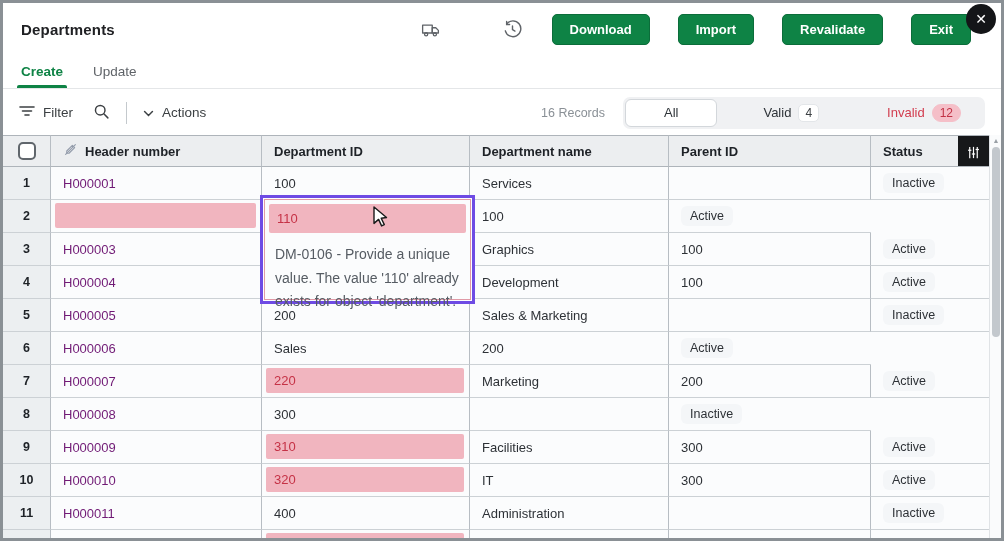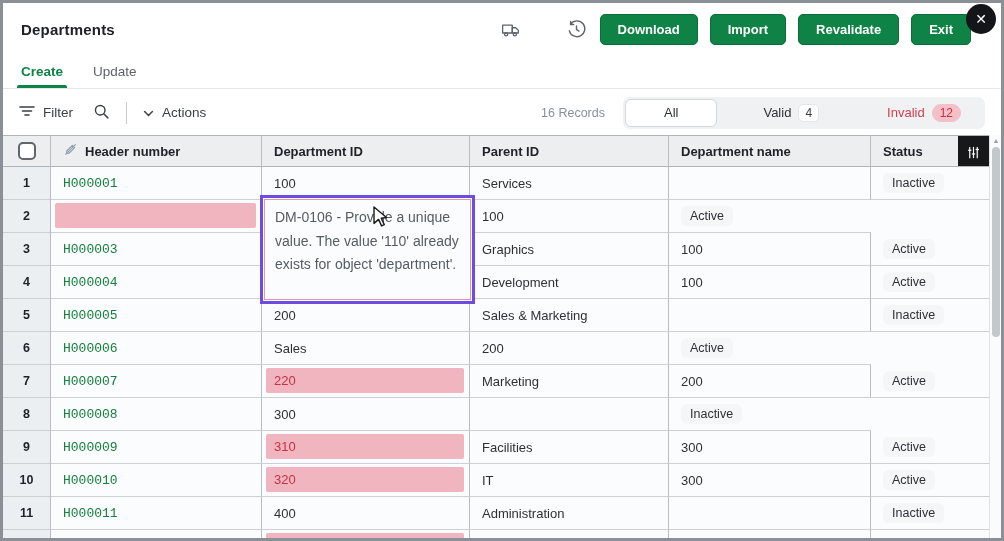--- a/index.html
+++ b/index.html
@@ -3,21 +3,21 @@
 <meta charset="utf-8">
 <style>
   * { margin:0; padding:0; box-sizing:border-box; }
   html,body { width:1004px; height:541px; }
   body { font-family:"Liberation Sans", sans-serif; background:#fff; }
   .window { position:relative; width:1004px; height:541px; border:3px solid #8a9095; background:#fff; overflow:hidden; }
 
   
   .hdr { position:absolute; left:0; top:0; right:0; height:52px; display:flex; align-items:center; padding:0 16px 0 18px; }
   .hdr-title { font-size:15px; font-weight:600; color:#202124; letter-spacing:.2px; }
-  .hdr-right { margin-left:auto; display:flex; align-items:center; gap:12px; padding-right:14px; }
+  .hdr-right { margin-left:auto; display:flex; align-items:center; gap:28px; padding-right:14px; }
   .hdr-ico { width:22px; height:22px; display:flex; align-items:center; justify-content:center; cursor:pointer; }
   .hdr-ico + .hdr-ico { margin-left:22px; }
   .hdr-ico:first-child { margin-right:10px; }
   .btn-green { background:#0e8345; color:#fff; font-size:13px; font-weight:700; border:1px solid #0b6d3a; border-radius:5px; padding:7px 17px; cursor:pointer; font-family:inherit; }
   .close-btn { position:absolute; top:1px; right:5px; width:30px; height:30px; border-radius:50%; background:#141518; color:#fff; display:flex; align-items:center; justify-content:center; font-size:14px; cursor:pointer; z-index:20; }
 
   
   .tabs { position:absolute; left:0; top:52px; right:0; height:34px; display:flex; align-items:center; gap:30px; padding:0 18px; border-bottom:1px solid #e4e6e8; }
   .tab { position:relative; font-size:13.5px; color:#5f6368; height:100%; display:flex; align-items:center; cursor:pointer; }
   .tab.active { color:#0e8345; font-weight:700; }
@@ -37,21 +37,21 @@
   .seg.invalid { color:#d23c4e; font-weight:500; }
   .seg-badge.pink { background:#f5bfc8; border-color:#f5bfc8; color:#c23246; border-radius:9px; padding:1px 7px; }
 
   
   .grid { position:absolute; left:0; top:132px; right:12px; bottom:0; overflow:hidden;text-align:center; }
   .trow { display:grid; grid-template-columns:48px 211px 208px 199px 202px 1fr; height:33px; background:#fbfcfd; }
   .trow.thead { height:32px; background:#eceef0; }
   .cell { position:relative; border-right:1px solid #b7bdc3; border-bottom:1px solid #ccd1d5; display:flex; align-items:center; padding-left:12px; font-size:13px; color:#2d3136; overflow:hidden; white-space:nowrap; }
   .trow.thead .cell { background:#eceef0; border-bottom:1px solid #aeb4ba; border-top:1px solid #aeb4ba; font-weight:700; color:#1e2227; gap:7px; }
   .cell.rn { background:#eceff1; justify-content:center; padding-left:0; font-weight:700; font-size:12.5px; color:#1e2227; }
-  .cell.gray { color:#15803d;font-family:Liberation Mono, monospace; }
+  .cell.gray { color:#701a75; }
   .cell:last-child { border-right:none; }
   .chkwrap { display:flex; align-items:center; justify-content:center; width:100%; }
   .chk { width:18px; height:18px; border:2px solid #60666c; border-radius:5px; background:#fff; cursor:pointer; }
   .errcell .errbox { position:absolute; left:4px; right:5px; top:3px; bottom:4px; background:#f1b5bf; border-radius:2px; display:flex; align-items:center; padding-left:8px; color:#c53246; font-size:13px; }
   .badge { display:inline-block; background:#f4f6f8; border-radius:6px; padding:4px 9px; font-size:12.5px; color:#2d3136; line-height:1; }
   .colset-btn { position:absolute; right:0; top:0; width:31px; height:32px; background:#17181a; display:flex; align-items:center; justify-content:center; cursor:pointer; }
 
   
   .vscroll { position:absolute; right:0; top:132px; bottom:0; width:12px; background:#fafbfc; border-left:1px solid #e0e3e6; }
   .vthumb { position:absolute; left:2px; width:8px; top:12px; height:190px; background:#c3c8cd; border-radius:4px; }
@@ -156,22 +156,22 @@
       <div class="cell">
         <span>
           <svg width="15" height="15" viewBox="0 0 20 20" fill="none" stroke="#939cab" stroke-width="1.5" stroke-linecap="round" stroke-linejoin="round">
             <path d="M12.5 4.5l3 3L8 15H5v-3z"></path>
               <line x1="3.5" y1="16.5" x2="16.5" y2="3.5"></line>
           </svg>
         </span>
         <span>Header number</span>
       </div>
       <div class="cell">Department ID</div>
+      <div class="cell">Department name</div>
       <div class="cell">Parent ID</div>
-      <div class="cell">Department name</div>
       <div class="cell">
         <span>Status</span>
         <span class="colset-btn">
           <svg width="15" height="15" viewBox="0 0 20 20" stroke="#fff" stroke-width="1.6">
             <line x1="5" y1="2.5" x2="5" y2="17.5"></line>
               <line x1="10" y1="2.5" x2="10" y2="17.5"></line>
               <line x1="15" y1="2.5" x2="15" y2="17.5"></line>
             <line x1="2.8" y1="7" x2="7.2" y2="7"></line>
               <line x1="7.8" y1="12" x2="12.2" y2="12"></line>
               <line x1="12.8" y1="6" x2="17.2" y2="6"></line>
@@ -318,20 +318,21 @@
     </div>
   </div>
 
   <div class="vscroll">
     <div class="varrow">▲</div>
     <div class="vthumb"></div>
   </div>
 
   <div class="popup">
     <div class="popup-inner">
+      <div class="popup-cell">110</div>
       <div class="popup-tip">DM-0106 - Provide a unique value. The value '110' already exists for object 'department'.</div>
     </div>
   </div>
 
   <div class="cursor">
     <svg width="20" height="22" viewBox="0 0 20 22">
       <polygon points="1,1 13.5,11.5 8.2,12.2 11.3,18.6 8.6,19.9 5.6,13.4 1,17.4" fill="#fff" stroke="#1a1a1a" stroke-width="1.4" stroke-linejoin="round"></polygon>
     </svg>
   </div>
 

